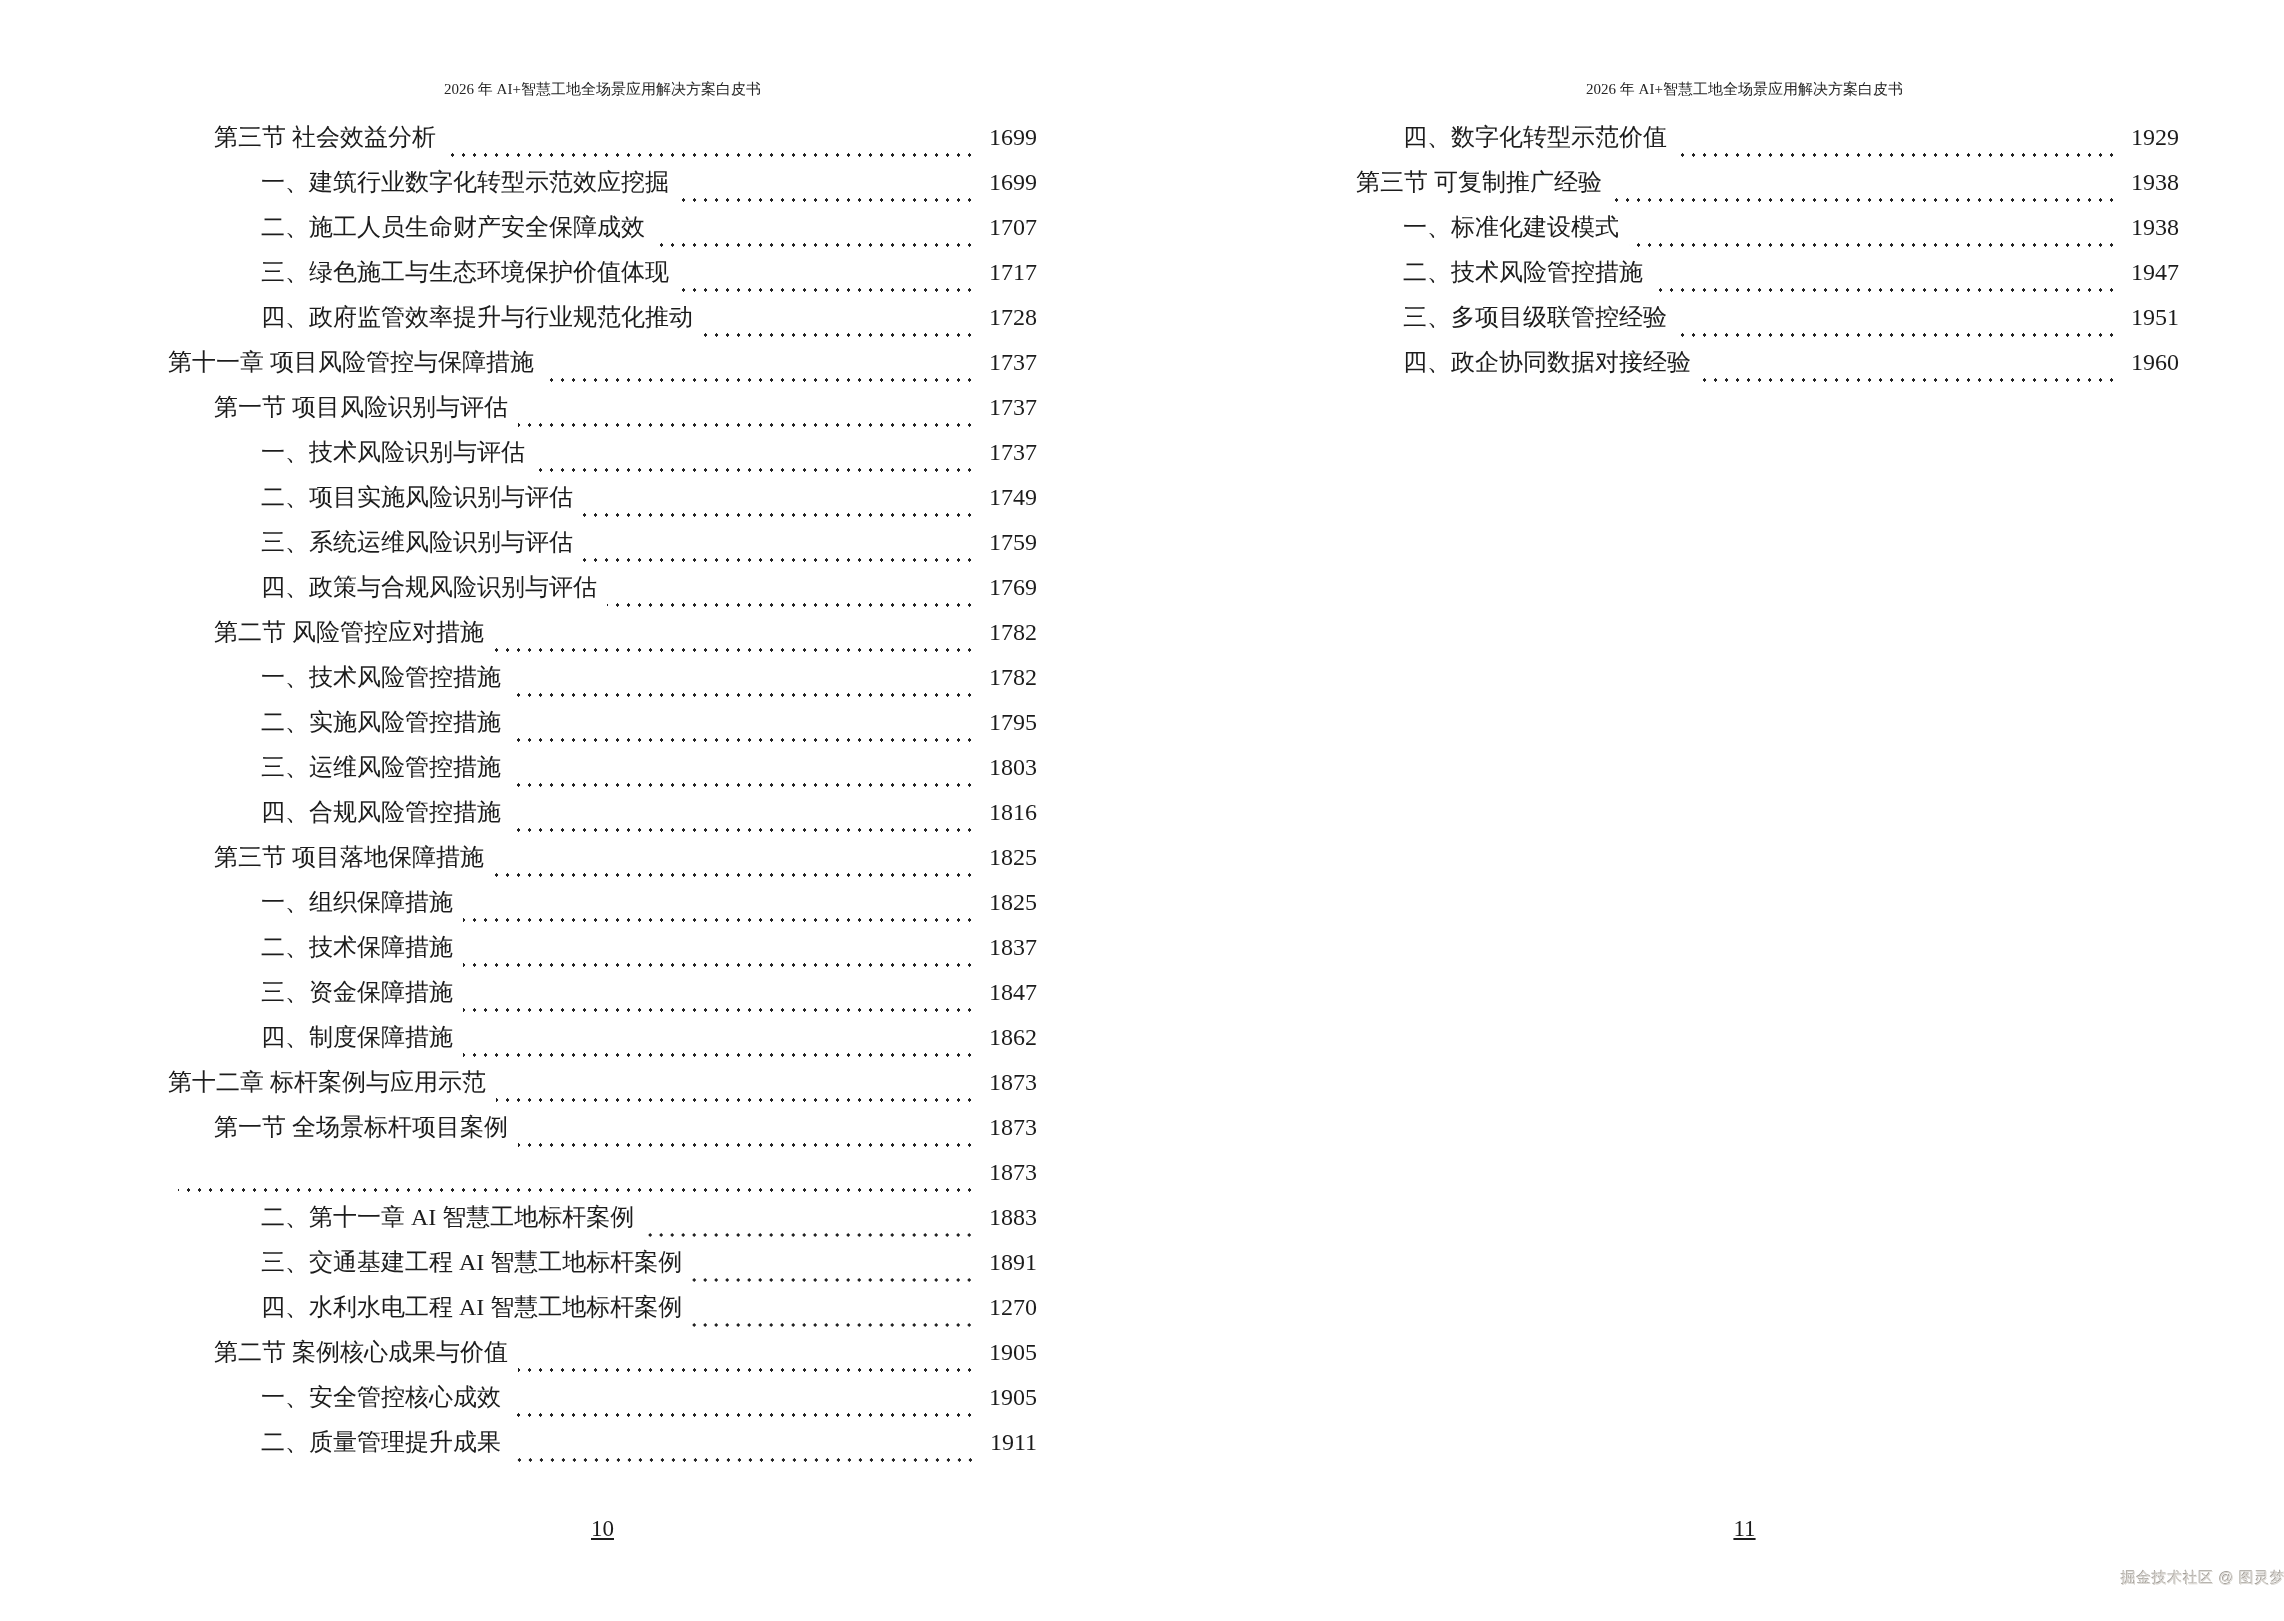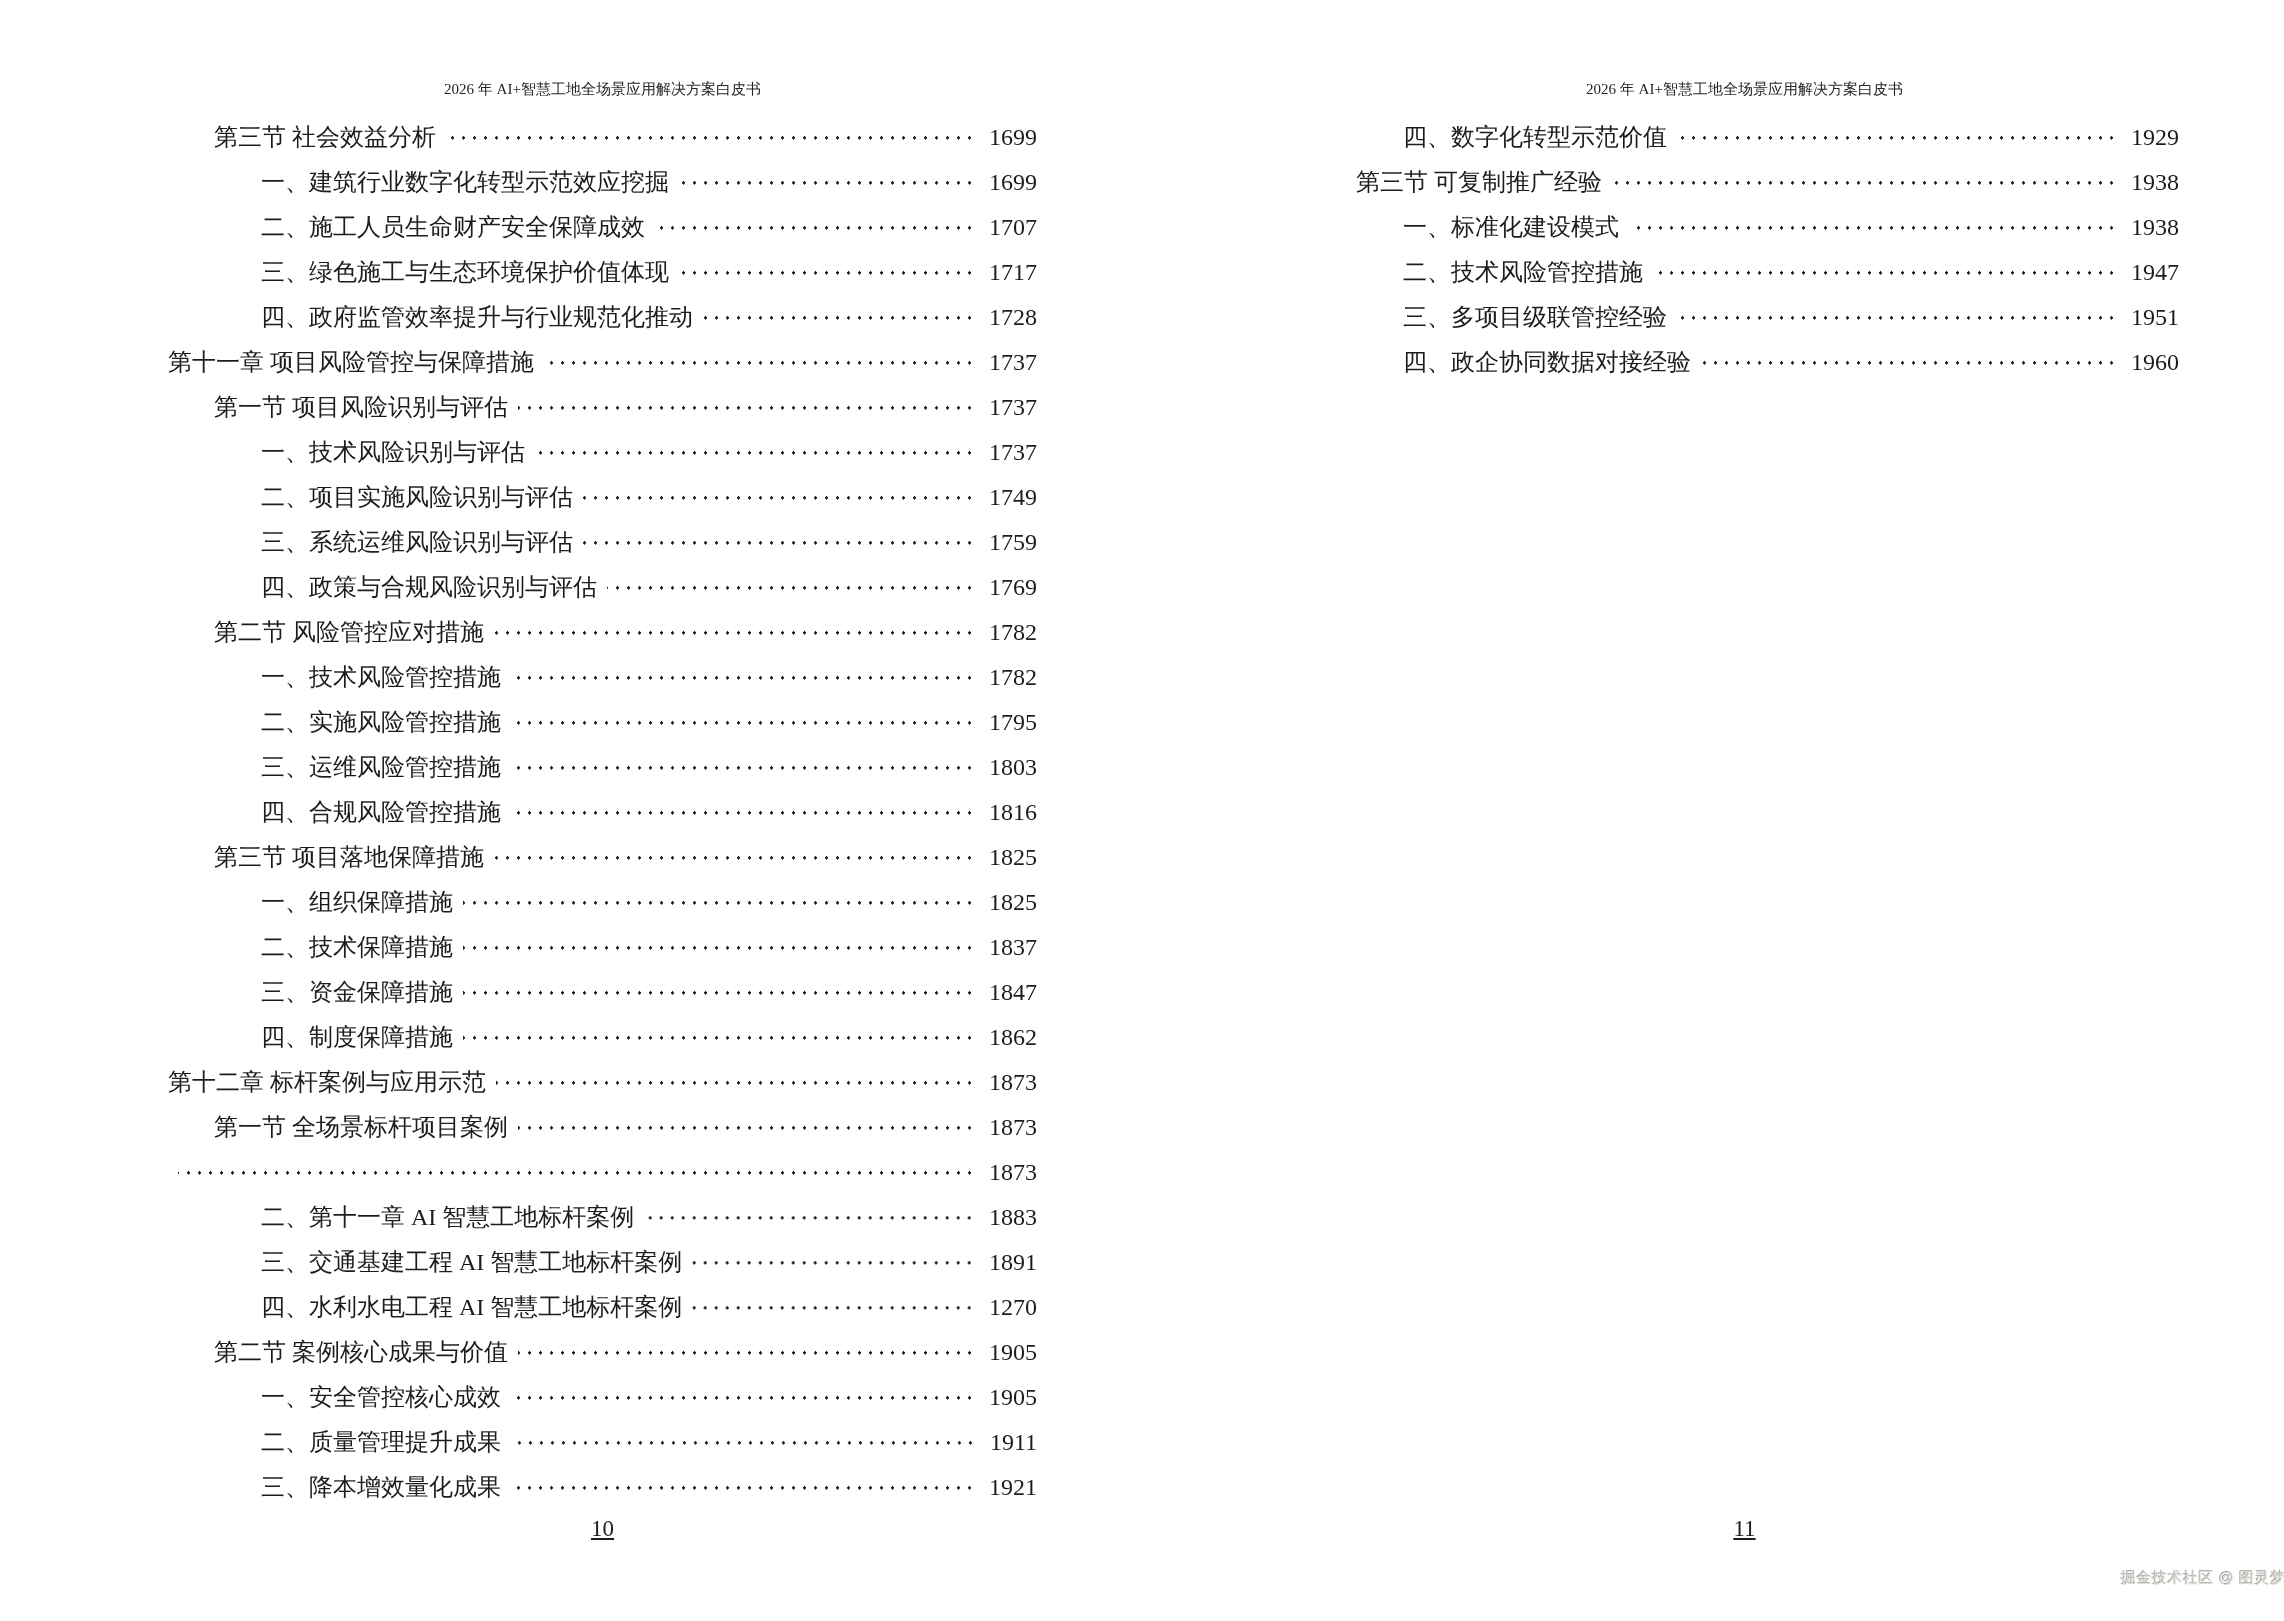--- a/index.html
+++ b/index.html
@@ -39,21 +39,21 @@
   }
 
   .toc {
     position: absolute;
     top: 115px;
     left: 168px;
     right: 105px;
   }
   .row {
     display: flex;
-    align-items: center;
+    align-items: flex-end;
     height: 45px;
     font-size: 24px;
     white-space: nowrap;
   }
   .row .title {
     line-height: 45px;
     white-space: pre;
   }
   .row .num {
     line-height: 45px;
@@ -248,25 +248,20 @@
         <div class="row lv-item">
     <span class="title">一、安全管控核心成效</span>
     <span class="leader"></span>
     <span class="num">1905</span>
   </div>
         <div class="row lv-item">
     <span class="title">二、质量管理提升成果</span>
     <span class="leader"></span>
     <span class="num">1911</span>
   </div>
-        <div class="row lv-item">
-    <span class="title">三、降本增效量化成果</span>
-    <span class="leader"></span>
-    <span class="num">1921</span>
-  </div>
       </div>
     <div class="page-number">10</div>
   </section>
 
   <section class="page page-right">
     <div class="page-header">2026 年 AI+智慧工地全场景应用解决方案白皮书</div>
     <div class="toc">
         <div class="row lv-item">
     <span class="title">四、数字化转型示范价值</span>
     <span class="leader"></span>

